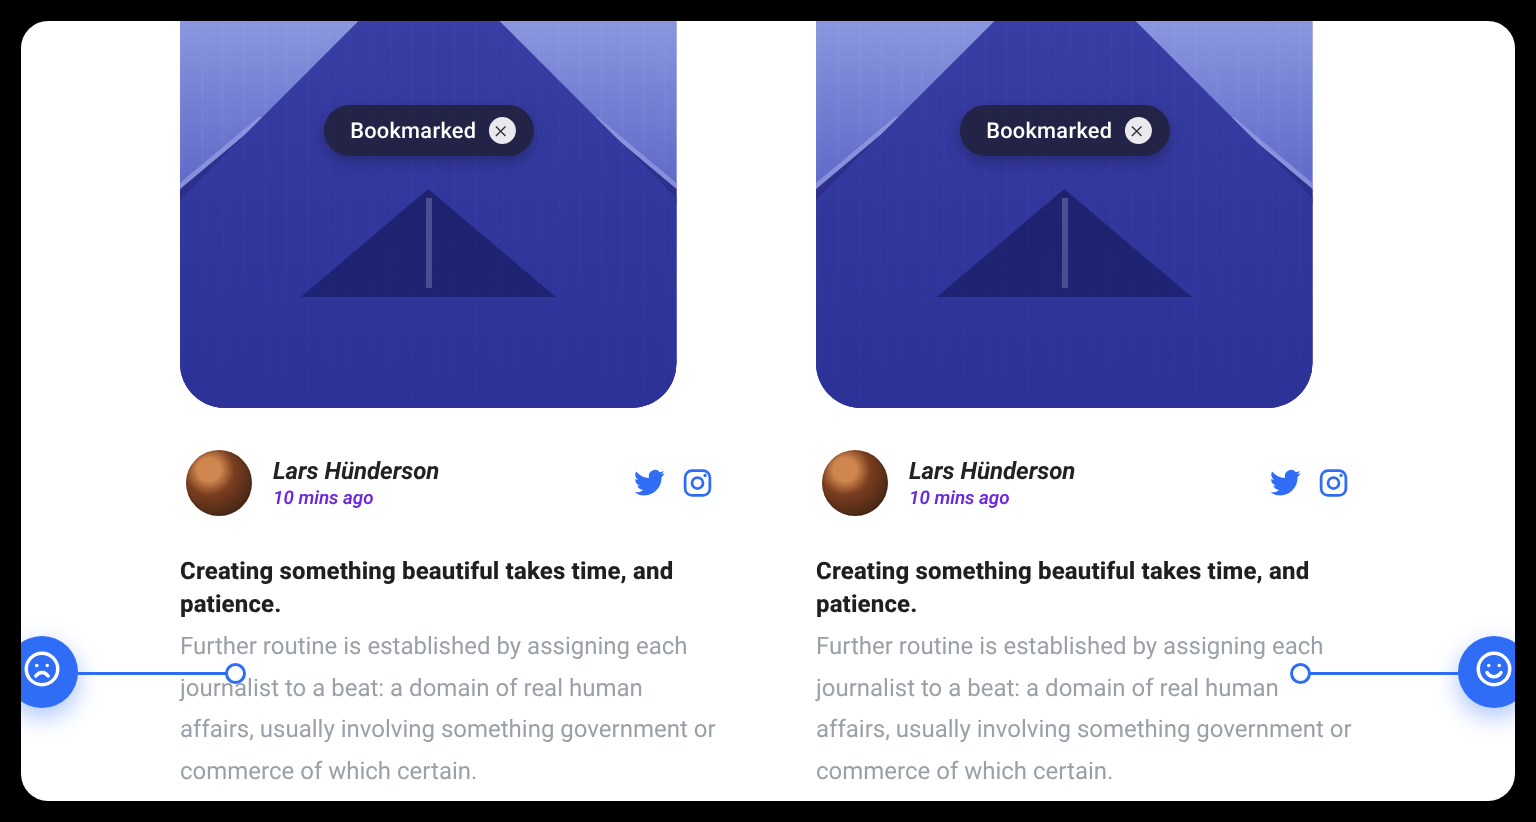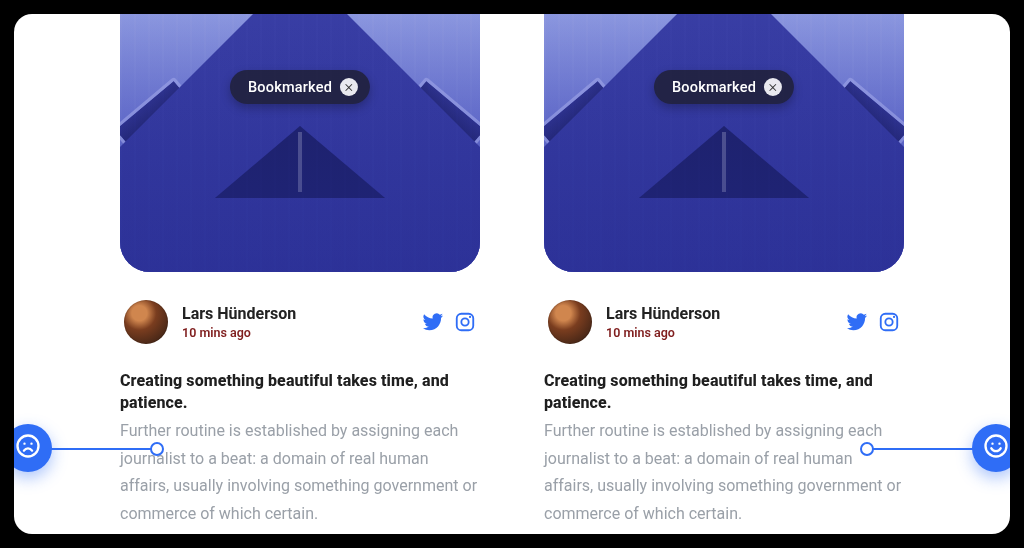--- a/index.html
+++ b/index.html
@@ -23,21 +23,21 @@
     gap: 64px;
     padding-top: 0;
   }
   .card {
     width: 360px;
     display: flex;
     flex-direction: column;
   }
   .cover {
     position: relative;
-    width: 360px;
+    width: 331px;
     height: 258px;
     border-radius: 0 0 30px 30px;
     overflow: hidden;
     background: linear-gradient(180deg, #6f77d1 0%, #4046b5 100%);
   }
   
   .cover .sky {
     position: absolute; inset: 0;
     background: linear-gradient(180deg, #8f9be0 0%, #6a74cf 45%, #4b52bd 100%);
   }
@@ -130,26 +130,26 @@
     align-items: center;
     padding: 28px 4px 0 4px;
   }
   .avatar {
     width: 44px; height: 44px;
     border-radius: 50%;
     background: radial-gradient(circle at 35% 30%, #d0864e 0 18%, #7a3d1f 40%, #2a1a12 100%);
     box-shadow: inset 0 0 0 1px rgba(0,0,0,0.1);
     flex: 0 0 auto;
   }
-  .meta-text { margin-left: 14px; display: flex; flex-direction: column; }
+  .meta-text { margin-left: 14px; display: flex; flex-direction: column; font-style: italic; }
   .author {
     font-size: 16px; font-weight: 700; color: #222;
   }
   .time {
-    font-size: 12.5px; font-weight: 600; color: #7f1d1d;
+    font-size: 12.5px; font-weight: 600; color: #6d28d9;
     margin-top: 2px;
   }
   .socials {
     margin-left: auto;
     display: flex; gap: 10px;
     color: #2f6df6;
   }
   .socials svg { width: 22px; height: 22px; display:block; }
 
   .title {

